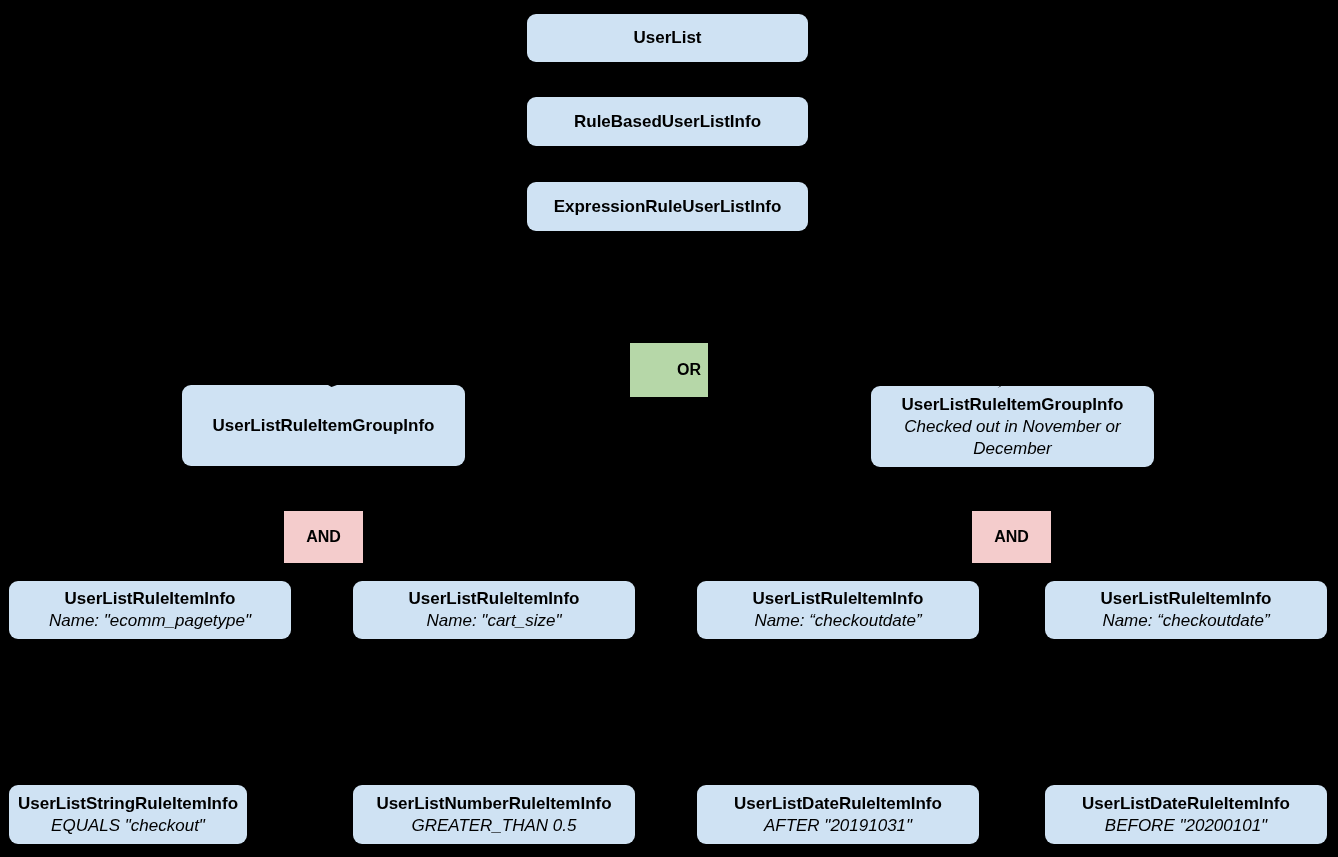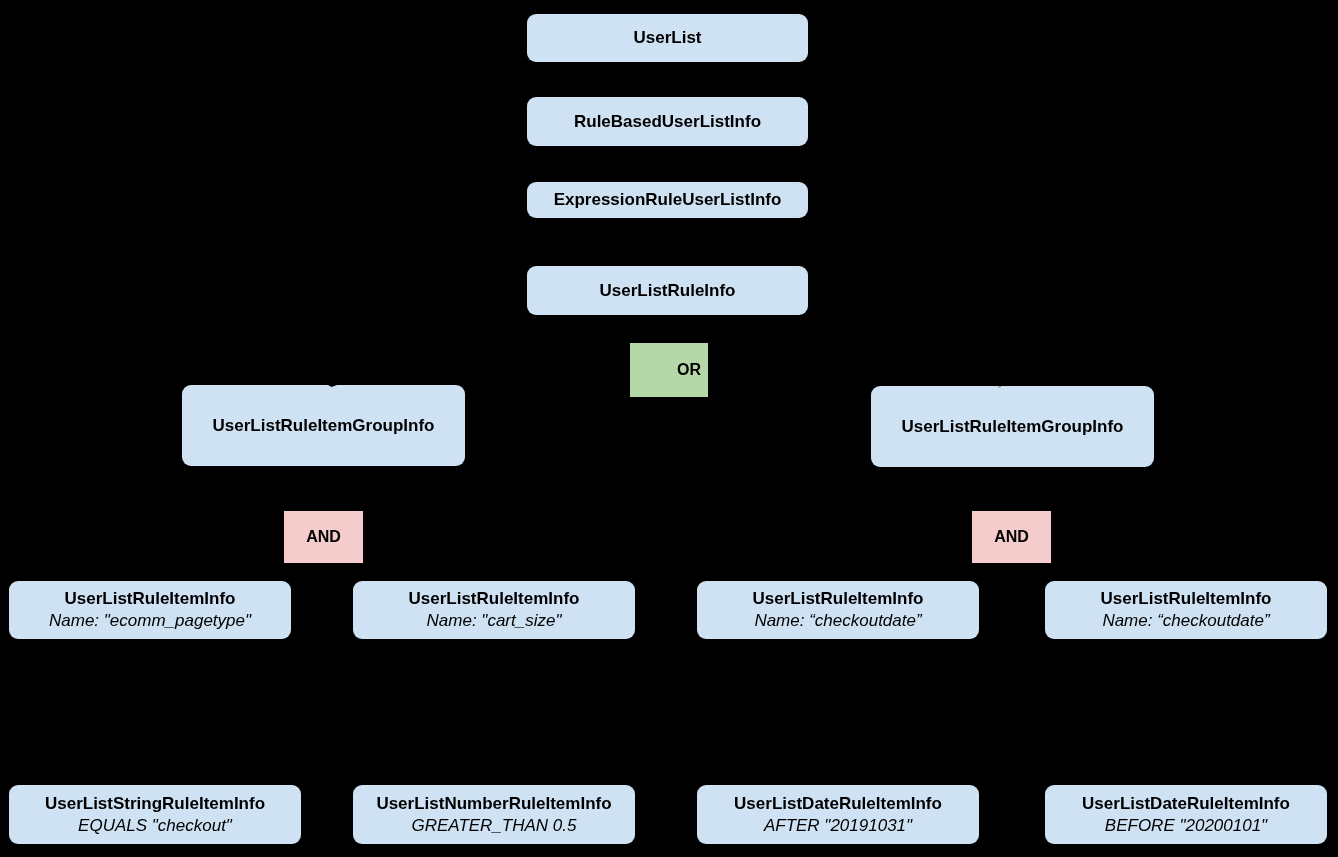--- a/index.html
+++ b/index.html
@@ -47,40 +47,40 @@
     font-weight: 700;
     font-size: 16px;
     box-sizing: border-box;
   }
   .op.or  { background: #b6d7a8; }
   .op.and { background: #f4cccc; justify-content: center; }
 
   
   #node-userlist                { left: 527px; top: 14px;  width: 281px; height: 48px; }
   #node-rulebaseduserlistinfo   { left: 527px; top: 97px;  width: 281px; height: 49px; }
-  #node-expressionruleuserlist  { left: 527px; top: 182px; width: 281px; height: 36px; }
+  #node-expressionruleuserlist  { left: 527px; top: 182px; width: 281px; height: 49px; }
   #node-userlistruleinfo        { left: 527px; top: 266px; width: 281px; height: 49px; }
 
   
   #op-or        { left: 630px; top: 343px; width: 78px; height: 54px; padding-left: 40px; }
   #op-and-left  { left: 284px; top: 511px; width: 79px; height: 52px; }
   #op-and-right { left: 972px; top: 511px; width: 79px; height: 52px; }
 
   
   #group-left  { left: 182px; top: 385px; width: 283px; height: 81px; }
   #group-right { left: 871px; top: 386px; width: 283px; height: 81px; }
 
   
   #rule-item-1 { left: 9px;    top: 581px; width: 282px; height: 58px; }
   #rule-item-2 { left: 353px;  top: 581px; width: 282px; height: 58px; }
   #rule-item-3 { left: 697px;  top: 581px; width: 282px; height: 58px; }
   #rule-item-4 { left: 1045px; top: 581px; width: 282px; height: 58px; }
 
   
-  #leaf-item-1 { left: 9px;    top: 785px; width: 292px; height: 59px; }
+  #leaf-item-1 { left: 9px;    top: 785px; width: 238px; height: 59px; }
   #leaf-item-2 { left: 353px;  top: 785px; width: 282px; height: 59px; padding-left: 8px; }
   #leaf-item-3 { left: 697px;  top: 785px; width: 282px; height: 59px; }
   #leaf-item-4 { left: 1045px; top: 785px; width: 282px; height: 59px; }
 
   
   .arrowhead {
     position: absolute;
     background: #000000;
     z-index: 2;
   }
@@ -100,33 +100,31 @@
 
   <div class="node" id="node-rulebaseduserlistinfo">
     <span class="title">RuleBasedUserListInfo</span>
   </div>
   <div class="node" id="node-userlist">
     <span class="title">UserList</span>
   </div>
   <div class="node" id="node-expressionruleuserlist">
     <span class="title">ExpressionRuleUserListInfo</span>
   </div>
-  <div class="node" id="node-userlistruleinfo">
-    <span class="title">UserListRuleInfo</span>
-  </div>
 
   <div class="op or" id="op-or">
     <span>OR</span>
   </div>
 
   <div class="node" id="group-left">
     <span class="title">UserListRuleItemGroupInfo</span>
   </div>
   <div class="node" id="group-right">
     <span class="title">UserListRuleItemGroupInfo</span>
+    <span class="detail">Checked out in November or December</span>
   </div>
 
   <div class="arrowhead" id="arrowhead-left"></div>
   <div class="arrowhead" id="arrowhead-right"></div>
 
   <div class="op and" id="op-and-left">
     <span>AND</span>
   </div>
   <div class="op and" id="op-and-right">
     <span>AND</span>

